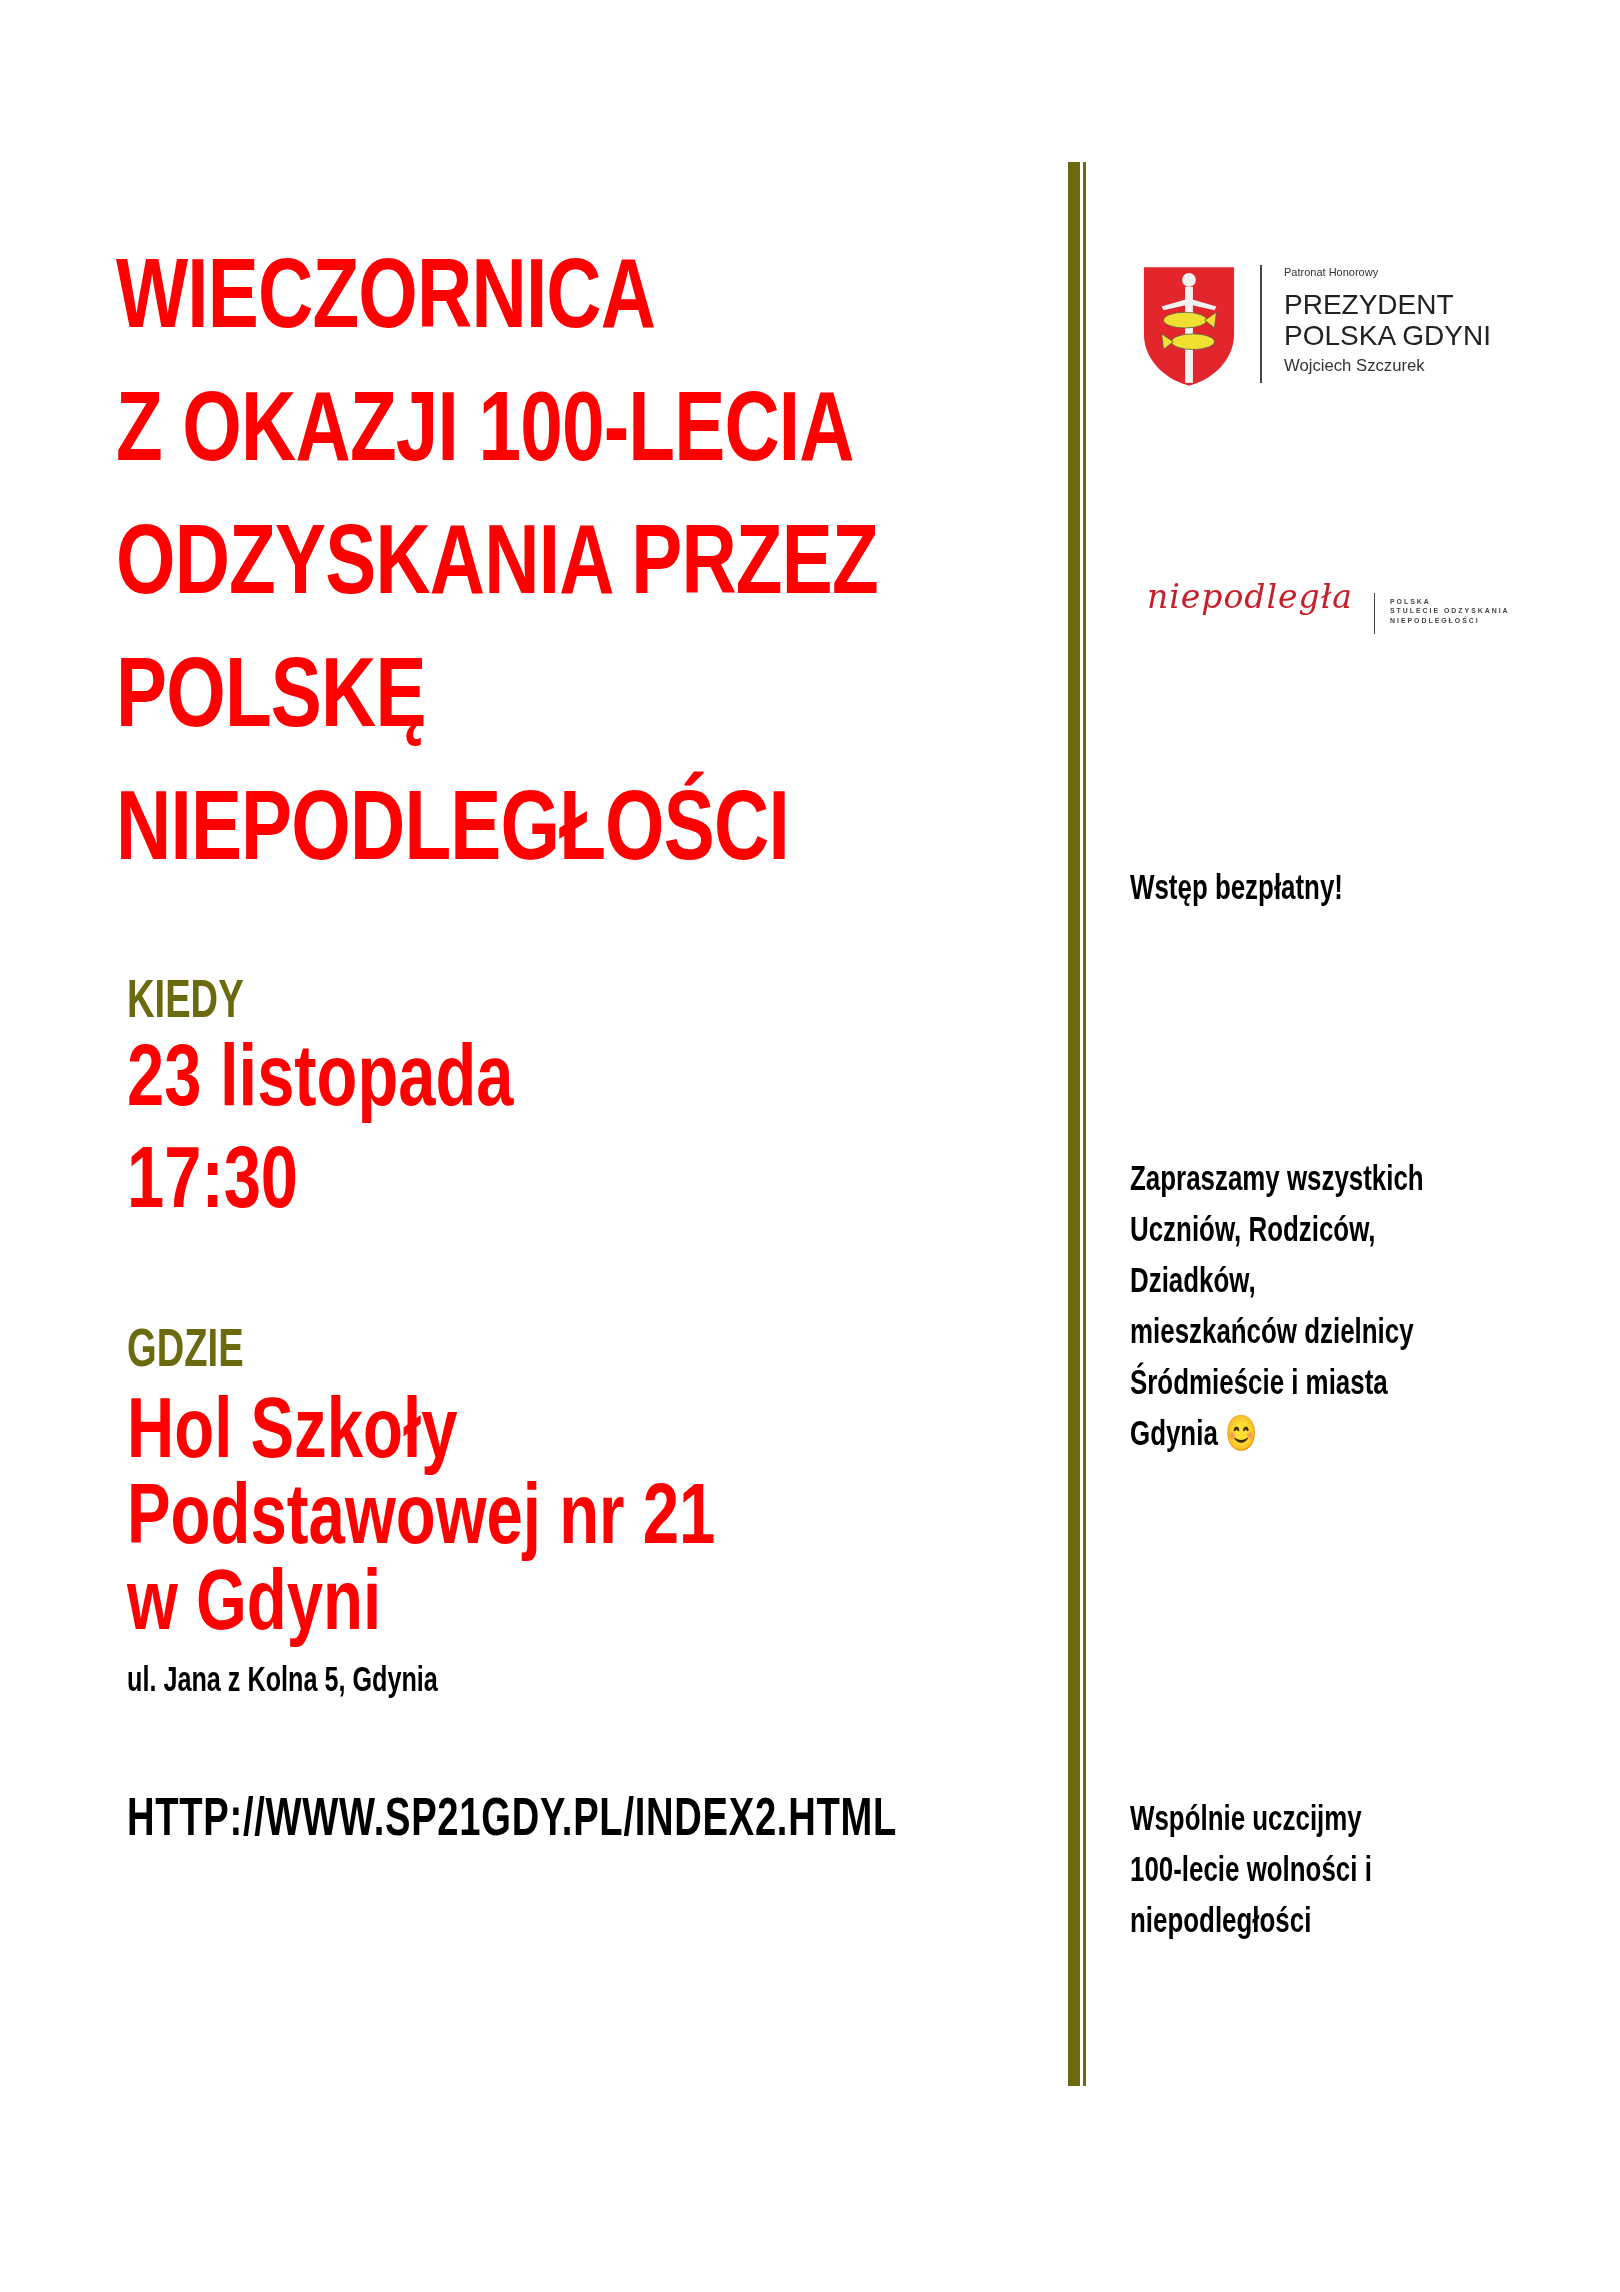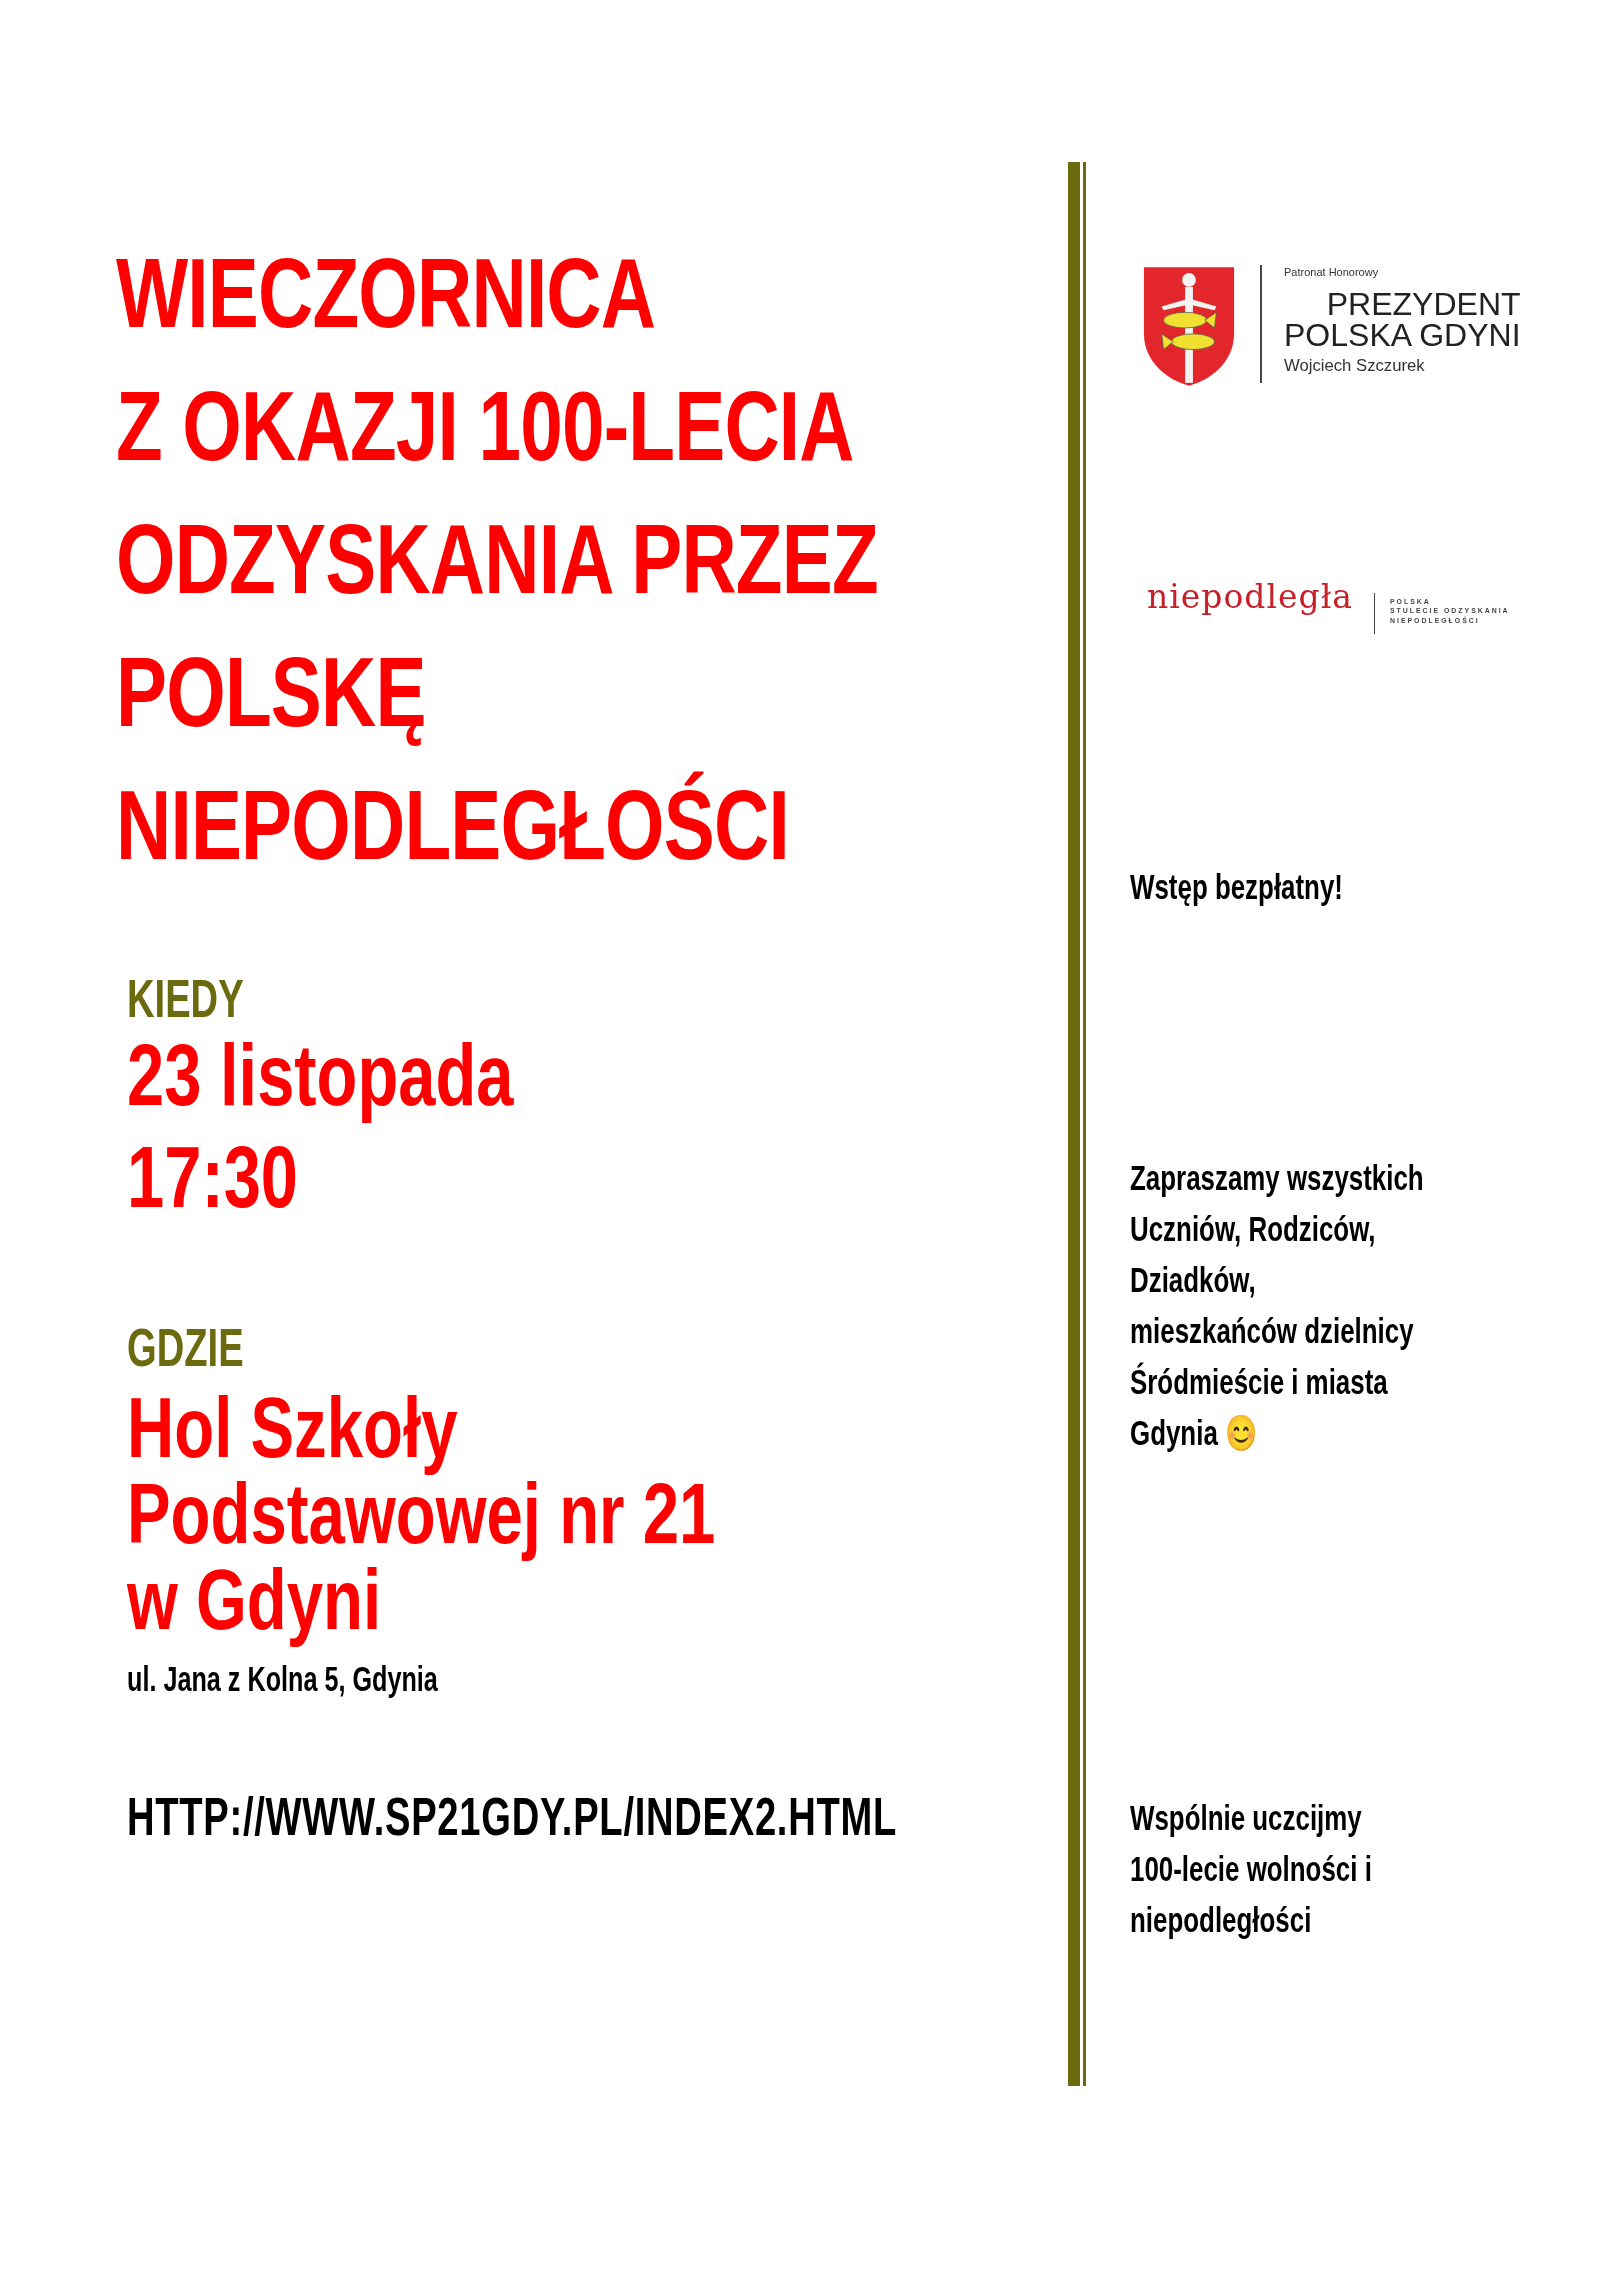--- a/index.html
+++ b/index.html
@@ -19,25 +19,25 @@
   .url { position:absolute; left:127px; top:1786px; color:#000; font-size:53px; font-weight:bold;
          transform:scaleX(0.72); transform-origin:left top; white-space:nowrap; margin:0; letter-spacing:1px; }
   .divider { position:absolute; left:1068px; top:162px; width:11.8px; height:1924px; background:#6b6a0e; }
   .divider2 { position:absolute; left:1083px; top:162px; width:2.9px; height:1924px; background:#6b6a0e; }
   .side { position:absolute; left:1130px; color:#000; font-size:35px; font-weight:bold; line-height:51px;
           transform:scaleX(0.74); transform-origin:left top; margin:0; white-space:nowrap; }
   .side span { display:block; }
   .logo1 { position:absolute; left:1137px; top:260px; width:412px; height:137px; }
   .logo1 .divline { position:absolute; left:123px; top:4.9px; width:2px; height:118px; background:#444; }
   .logo1 .t1 { position:absolute; left:147px; top:5.9px; font-size:11px; color:#333; white-space:nowrap;text-align:center; }
-  .logo1 .t2 { position:absolute; left:147px; top:29px; font-size:32px; color:#222; line-height:31px; white-space:nowrap;text-align:right; }
+  .logo1 .t2 { position:absolute; left:147px; top:29px; font-size:28px; color:#222; line-height:31px; white-space:nowrap; }
   .logo1 .t2 span { display:block; }
   .logo1 .t3 { position:absolute; left:147px; top:96px; font-size:16.7px; color:#333; white-space:nowrap; }
   .logo2 { position:absolute; left:1147px; top:573px; width:372px; height:59px; }
-  .logo2 .script { position:absolute; left:0; top:3.9px; font-family:"DejaVu Serif", serif; 
+  .logo2 .script { position:absolute; left:0; top:3.9px; font-family:"DejaVu Serif", serif; font-style:italic;
                    font-size:33px; color:#c8202a; letter-spacing:1px; white-space:nowrap; }
   .logo2 .divline { position:absolute; left:227px; top:19.6px; width:1px; height:41px; background:#444; }
   .logo2 .small { position:absolute; left:243px; top:23.5px; font-size:6.9px; color:#444; letter-spacing:2px; line-height:9.8px; font-weight:bold; white-space:nowrap; }
   .logo2 .small span { display:block; }
 </style>
 </head>
 <body>
 
 <h1 class="title">
   <span>WIECZORNICA</span>

